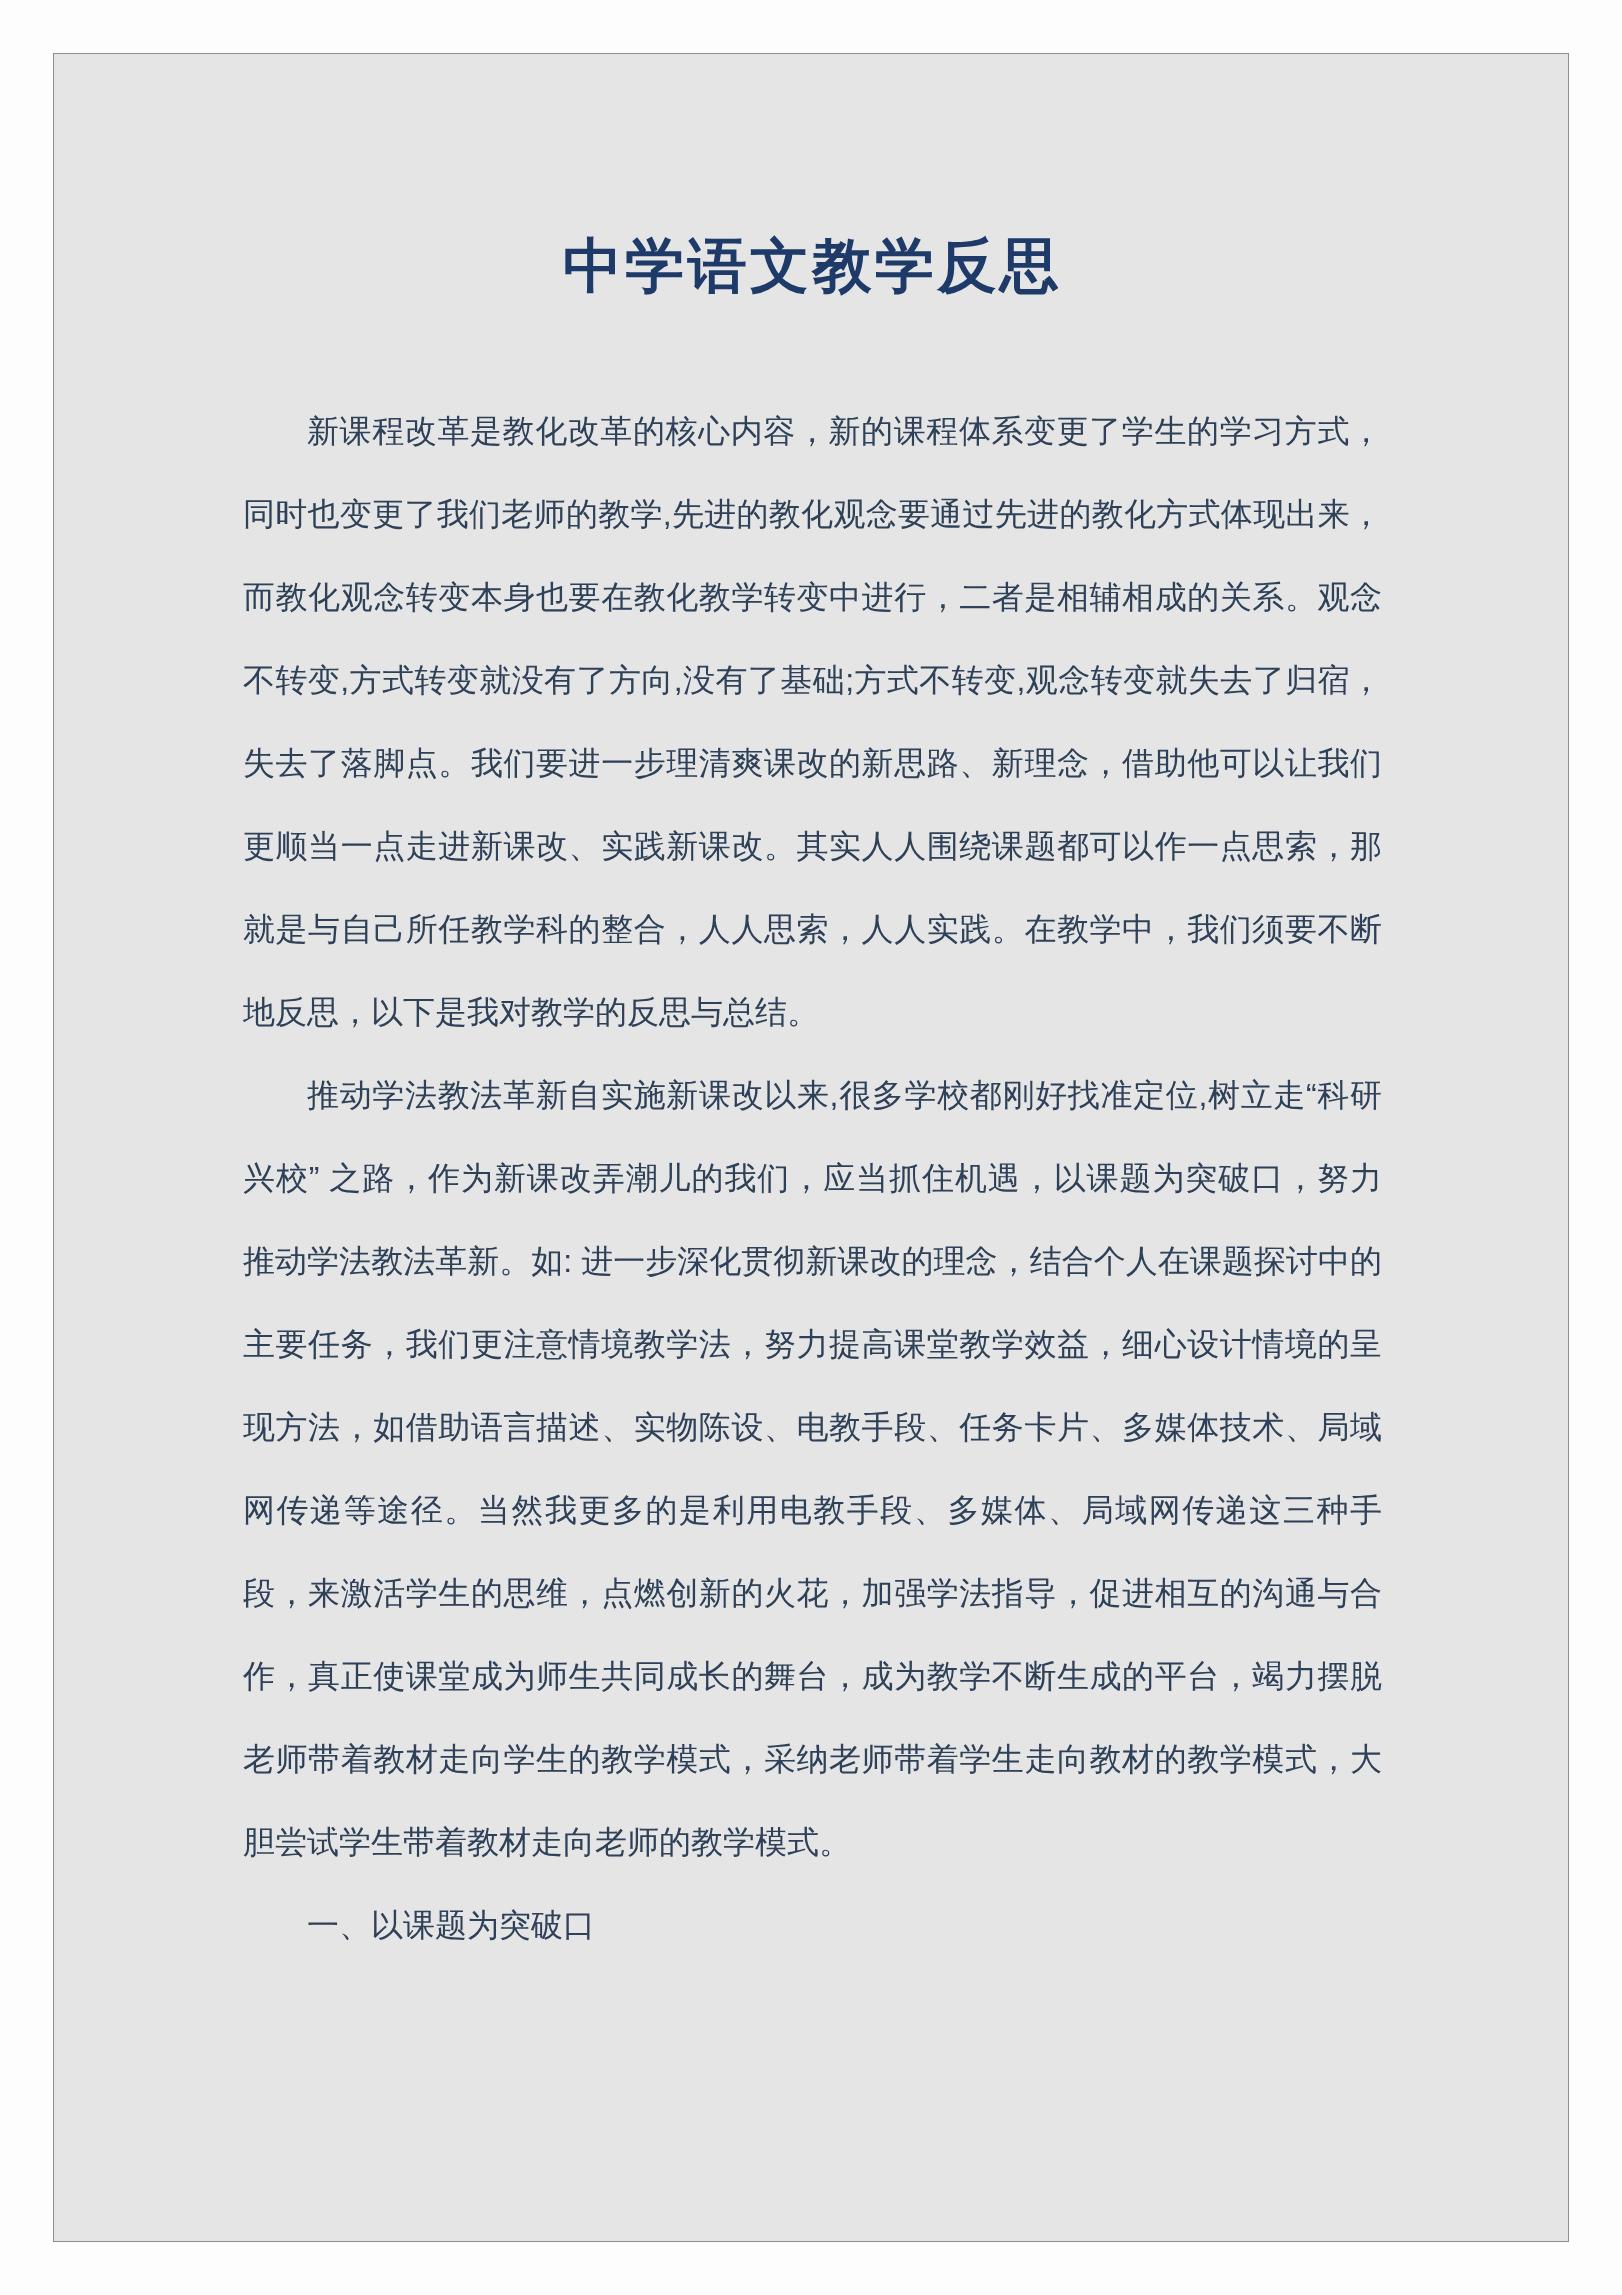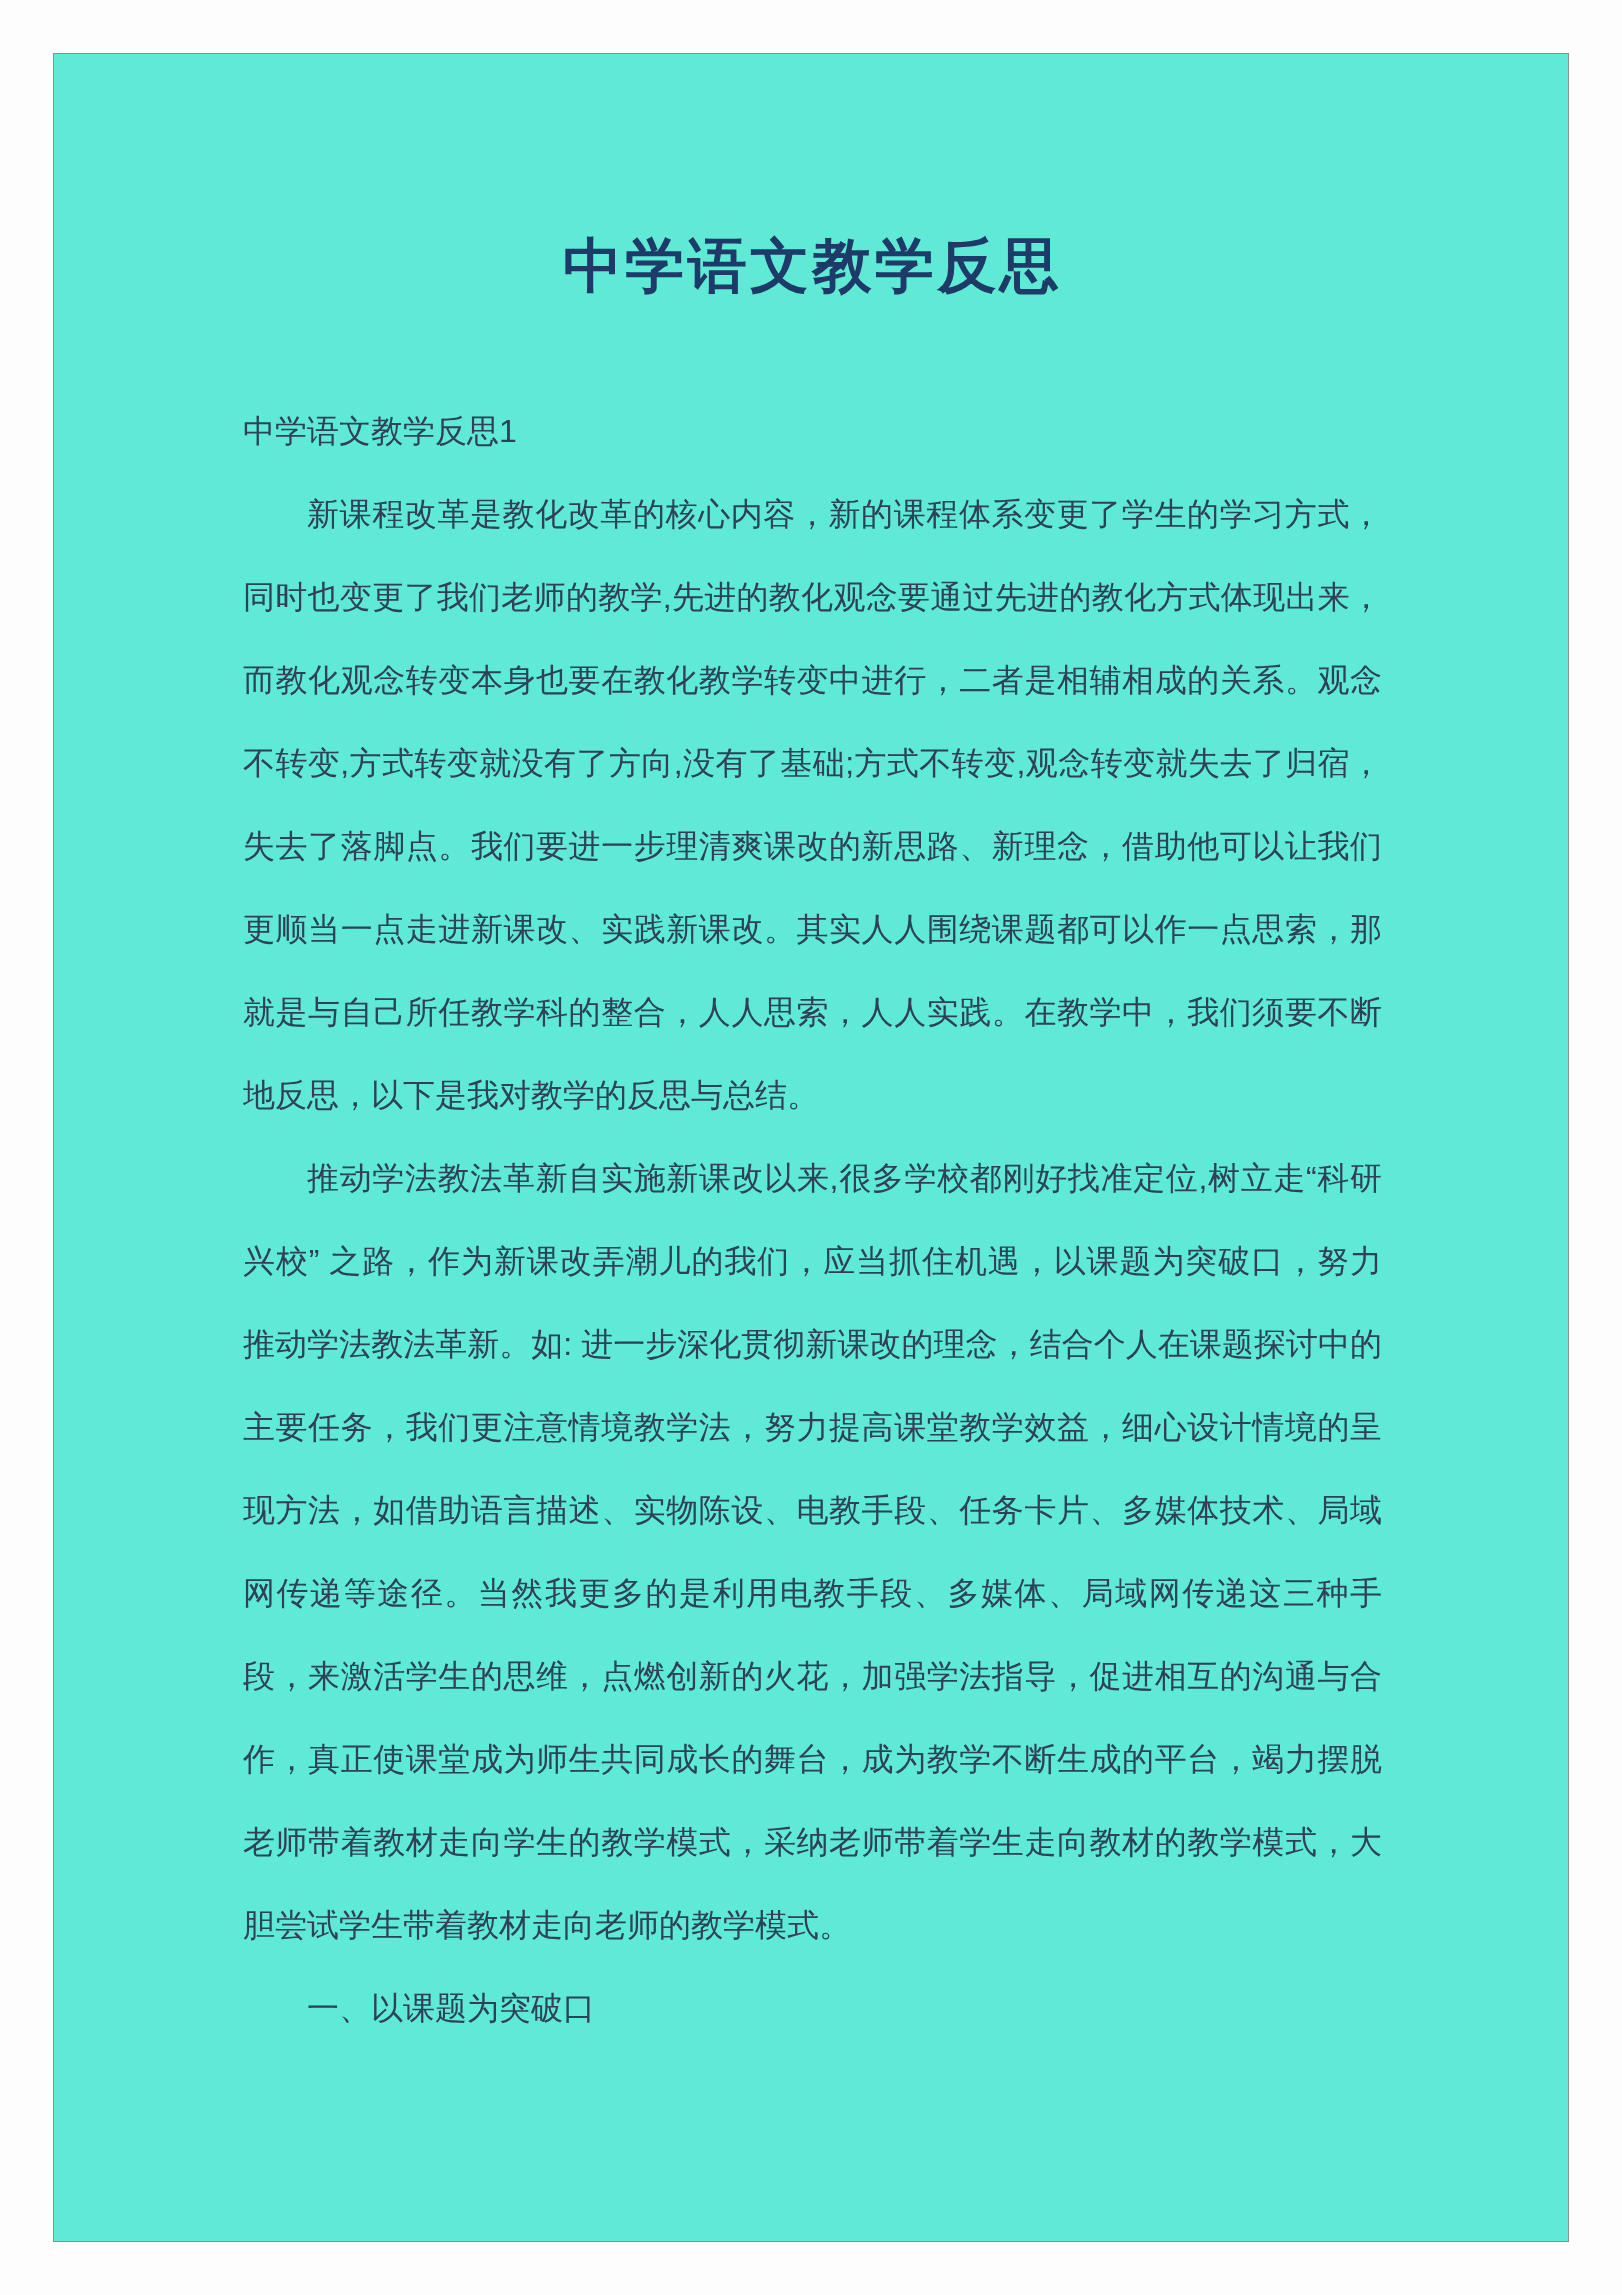--- a/index.html
+++ b/index.html
@@ -14,21 +14,21 @@
     position: relative;
     overflow: hidden;
   }
   .page-frame {
     position: absolute;
     left: 53px;
     top: 53px;
     right: 53px;
     bottom: 53px;
     border: 1.7px solid #8c8f93;
-    background: #5eead4;
+    background: #e5e5e5;
     box-sizing: border-box;
   }
   .content {
     padding: 173px 186px 0 189px;
   }
   .doc-title {
     margin: 0 0 83px 0;
     text-align: center;
     font-size: 59px;
     font-weight: bold;
@@ -49,21 +49,20 @@
   }
 </style>
 </head>
 <body>
 
 <div class="page-frame">
   <div class="content">
 
     <h1 class="doc-title">中学语文教学反思</h1>
 
-    <p class="para">中学语文教学反思1</p>
 
     <p class="para indented">新课程改革是教化改革的核心内容，新的课程体系变更了学生的学习方式，同时也变更了我们老师的教学,先进的教化观念要通过先进的教化方式体现出来，而教化观念转变本身也要在教化教学转变中进行，二者是相辅相成的关系。观念不转变,方式转变就没有了方向,没有了基础;方式不转变,观念转变就失去了归宿，失去了落脚点。我们要进一步理清爽课改的新思路、新理念，借助他可以让我们更顺当一点走进新课改、实践新课改。其实人人围绕课题都可以作一点思索，那就是与自己所任教学科的整合，人人思索，人人实践。在教学中，我们须要不断地反思，以下是我对教学的反思与总结。</p>
 
     <p class="para indented">推动学法教法革新自实施新课改以来,很多学校都刚好找准定位,树立走“科研兴校” 之路，作为新课改弄潮儿的我们，应当抓住机遇，以课题为突破口，努力推动学法教法革新。如: 进一步深化贯彻新课改的理念，结合个人在课题探讨中的主要任务，我们更注意情境教学法，努力提高课堂教学效益，细心设计情境的呈现方法，如借助语言描述、实物陈设、电教手段、任务卡片、多媒体技术、局域网传递等途径。当然我更多的是利用电教手段、多媒体、局域网传递这三种手段，来激活学生的思维，点燃创新的火花，加强学法指导，促进相互的沟通与合作，真正使课堂成为师生共同成长的舞台，成为教学不断生成的平台，竭力摆脱老师带着教材走向学生的教学模式，采纳老师带着学生走向教材的教学模式，大胆尝试学生带着教材走向老师的教学模式。</p>
 
     <p class="para indented">一、以课题为突破口</p>
 
   </div>
 </div>
 

